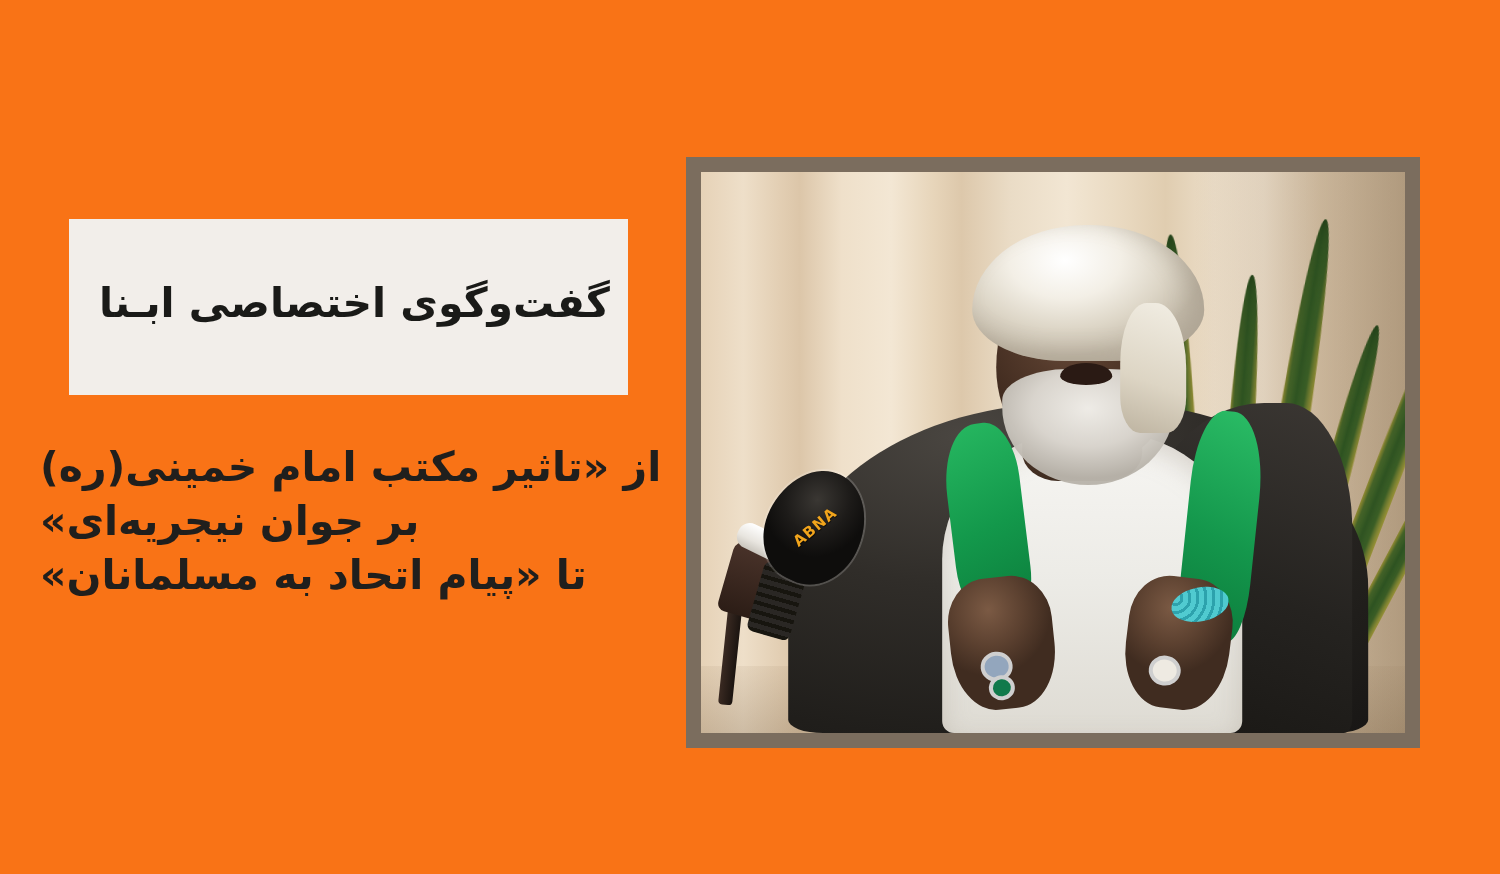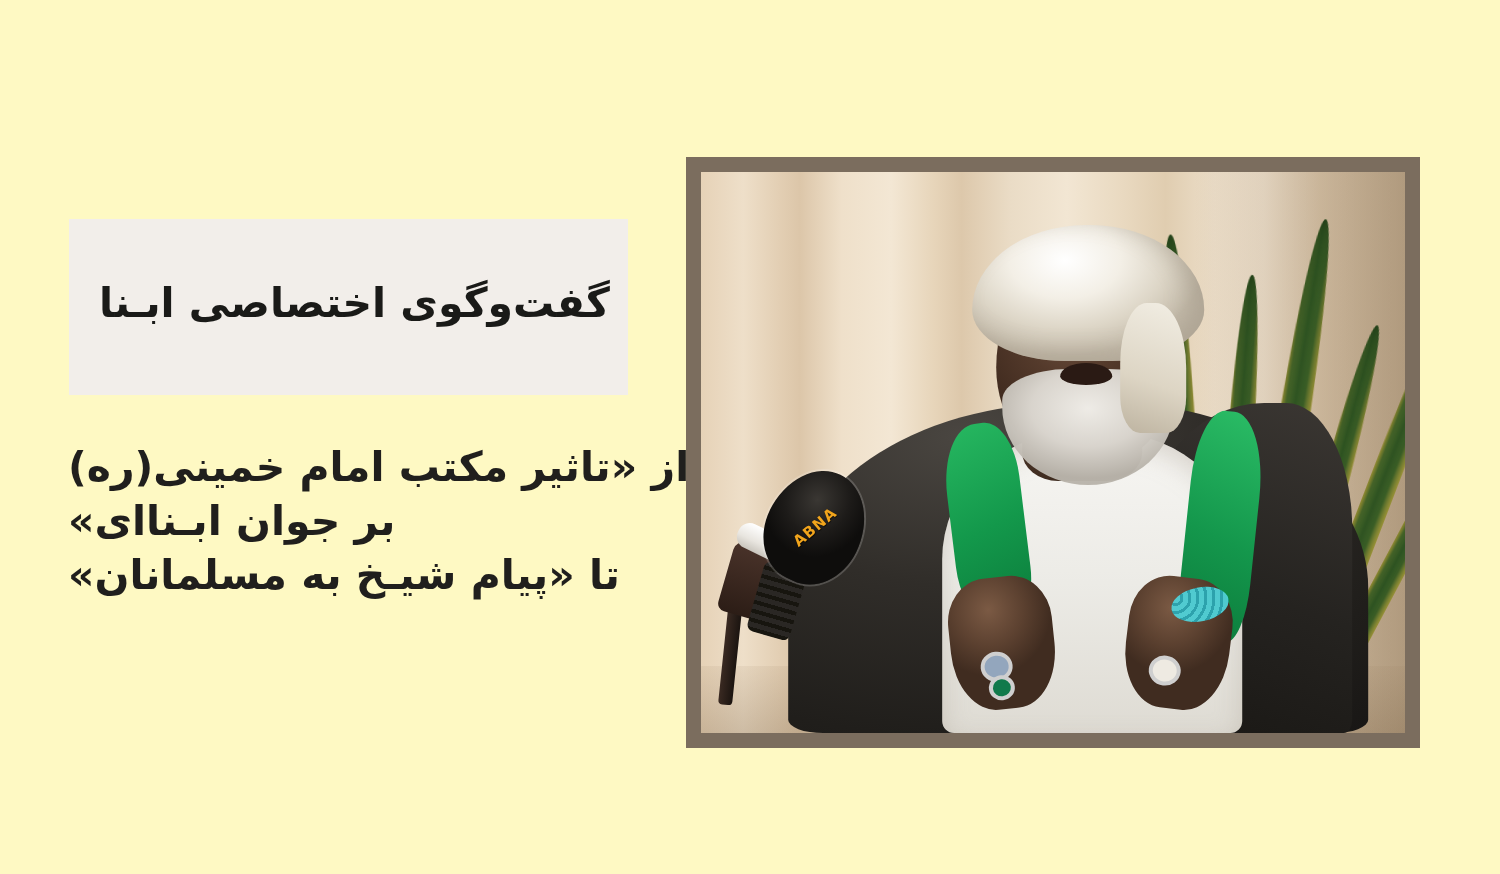--- a/index.html
+++ b/index.html
@@ -2,37 +2,37 @@
 <html lang="fa" dir="rtl"><head>
 <meta charset="utf-8">
 <style>
   html,body{margin:0;padding:0;}
   body{
     width:1500px;height:874px;
     background:#ccb295;
     font-family:"DejaVu Sans","Liberation Sans",sans-serif;
     overflow:hidden;position:relative;
   }
-  #stage{position:absolute;inset:0;background:#fef9c3;}
+  #stage{position:absolute;inset:0;background:#f97316;}
 
   
   #title-card{
     position:absolute;left:69px;top:219px;width:559px;height:176px;
     background:#f2eeea;
     display:flex;flex-direction:column;align-items:flex-end;justify-content:center;
     box-sizing:border-box;padding:4px 30px 12px 30px;
   }
   .title-line{
     direction:rtl;text-align:right;white-space:nowrap;
     color:#1a1a18;font-weight:bold;
     font-size:41px;line-height:1.42;letter-spacing:-0.5px;
   }
   #subtitle-block{
     position:absolute;left:40px;top:440px;width:615px;
-    display:flex;flex-direction:column;align-items:flex-end;margin-left:28px;
+    display:flex;flex-direction:column;align-items:flex-end;
   }
   .sub-line{
     direction:rtl;text-align:right;white-space:nowrap;
     color:#201f1d;font-weight:bold;
     font-size:41px;line-height:1.32;letter-spacing:-0.5px;
   }
 
   
   #photo-frame{
     position:absolute;left:686px;top:157px;width:734px;height:591px;
@@ -203,22 +203,22 @@
 <body>
 
 <div id="stage">
 
   <div id="title-card">
     <div class="title-line">گفت‌وگوی اختصاصی ابـنا</div>
   </div>
 
   <div id="subtitle-block">
     <div class="sub-line">از «تاثیر مکتب امام خمینی(ره)</div>
-    <div class="sub-line">بر جوان ابـنا‌ای»</div>
-    <div class="sub-line">تا «پیام شیـخ به مسلمانان»</div>
+    <div class="sub-line">بر جوان نیجریه‌ای»</div>
+    <div class="sub-line">تا «پیام اتحاد به مسلمانان»</div>
   </div>
 
   <div id="photo-frame">
     <div id="photo" aria-label="شیخ ابراهیم زکزاکی در گفت‌وگو">
 
       <div class="curtain"></div>
       <div class="curtain-dark"></div>
       <div class="floor"></div>
 
       <div class="plant">

